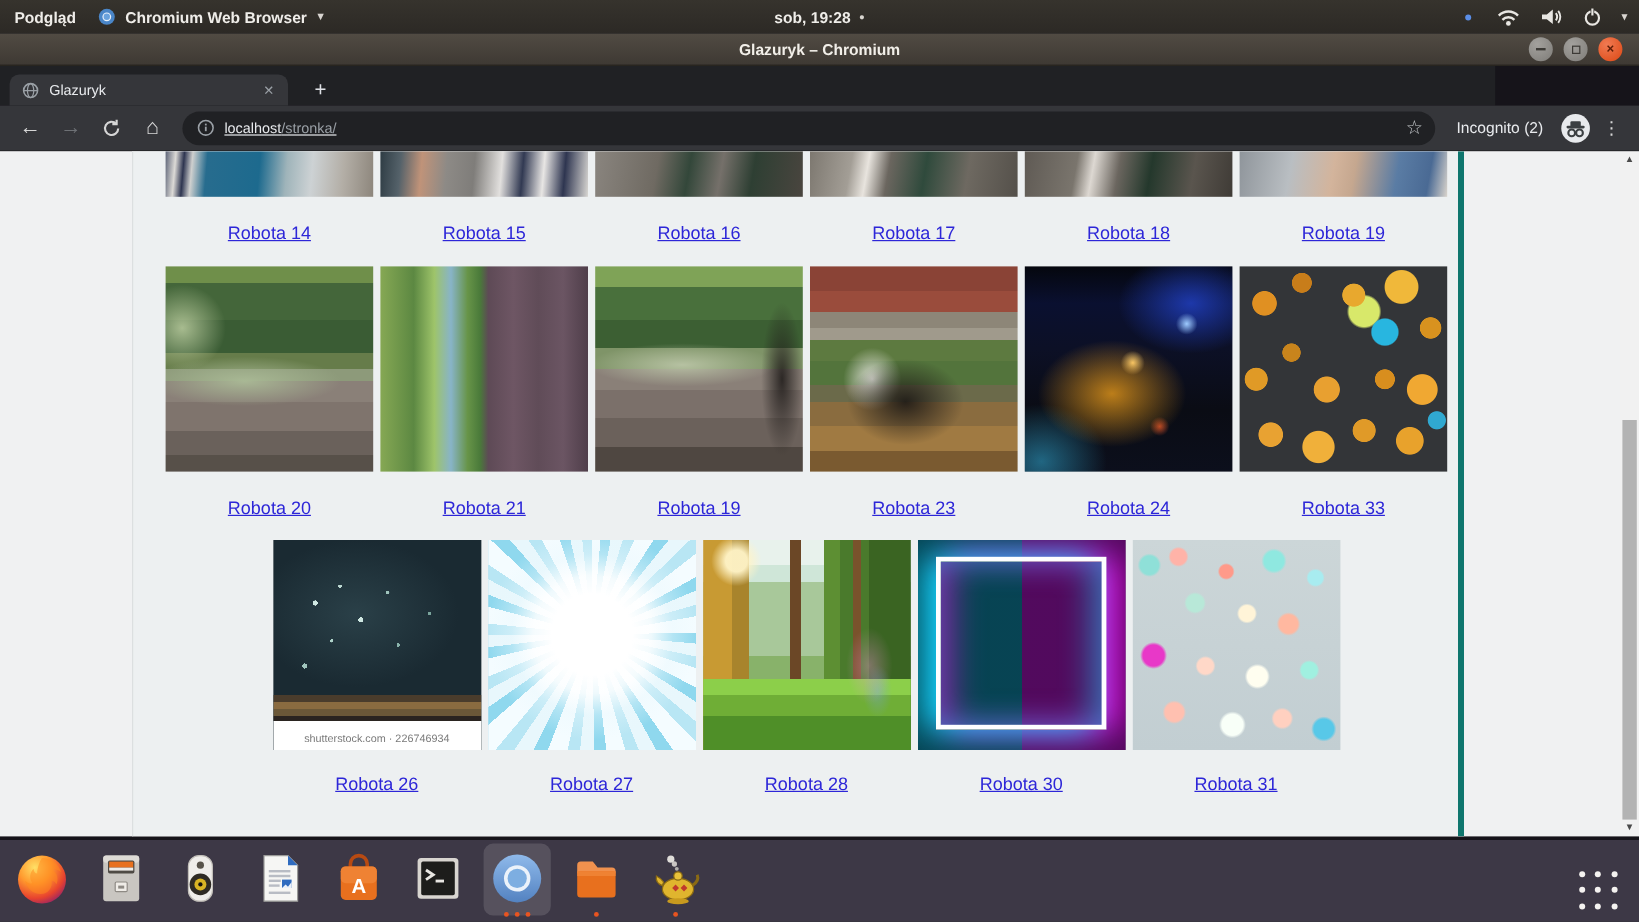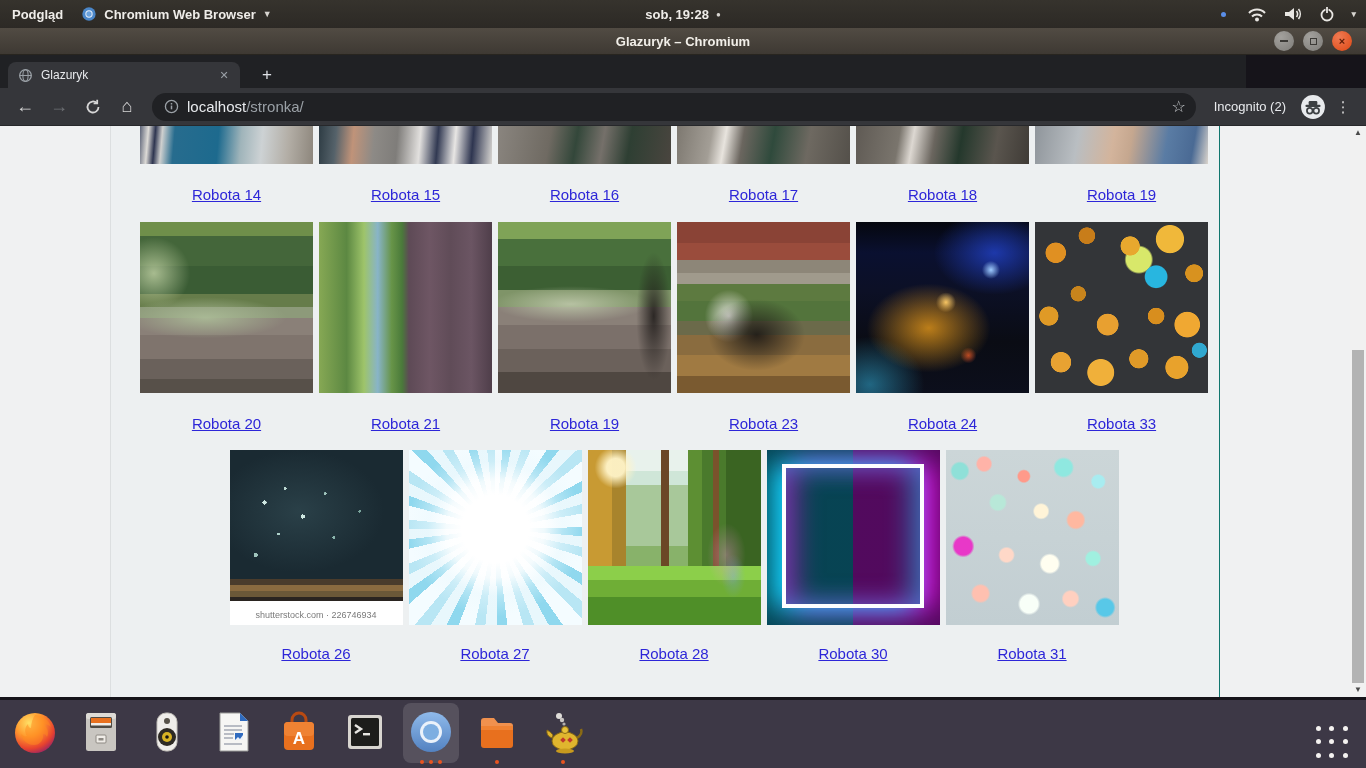--- a/index.html
+++ b/index.html
@@ -42,31 +42,31 @@
   .newtab-btn { position:absolute; left:254px; top:9px; width:26px; height:22px;
     color:#dee1e6; font-size:17px; display:flex; align-items:center; justify-content:center; }
 
   #toolbar { position:absolute; left:0; top:88px; width:1366px; height:38px; background:#35363a;
     display:flex; align-items:center; padding:0 10px; gap:4px; border-bottom:1px solid #27282b; }
   .nav-ic { width:30px; height:30px; display:flex; align-items:center; justify-content:center;
     font-size:18px; color:#d6d6d6; border-radius:50%; }
   .nav-ic.disabled { color:#6e7175; }
   .omnibox { flex:1; height:28px; background:#202124; border-radius:14px; margin:0 8px 0 6px;
     display:flex; align-items:center; padding:0 10px 0 12px; gap:8px; }
-  .url { font-size:15px; color:#e8eaed; flex:1; }
+  .url { font-size:12px; color:#e8eaed; flex:1;text-decoration:underline; }
   .url .path { color:#9aa0a6; }
   .star { color:#c8cbce; font-size:16px; }
   .incog-label { color:#e8eaed; font-size:13px; margin:0 10px 0 6px; }
   .menu-dots { color:#d6d6d6; font-size:15px; width:26px; text-align:center; letter-spacing:0; }
 
   
   #content { position:absolute; left:0; top:126px; width:1350px; height:571px;
     background:#f0f1f2; overflow:hidden; }
   #band { position:absolute; left:110px; top:0; width:1110px; height:571px;
-    background:#edf0f1; border-left:1px solid #dcdfe0; border-right:1px solid #0f766e;
+    background:#edf0f1; border-left:1px solid #dcdfe0; border-right:5px solid #0f766e;
     padding-left:18px; }
   .row { display:flex; gap:6px; justify-content:center; margin-bottom:17px; }
   .cell { width:173px; text-align:center; }
   .thumb { width:173px; height:171px; margin-bottom:22px; position:relative; overflow:hidden; }
   .row.r1 .thumb { height:38px; margin-bottom:22px; }
   .row.r3 .thumb { height:175px; margin-bottom:20px; }
   .row.r1 { margin-bottom:18px; }
   .glink { color:#2d26d8; font-size:15px; text-decoration:underline; display:inline-block; height:18px; }
 
   

